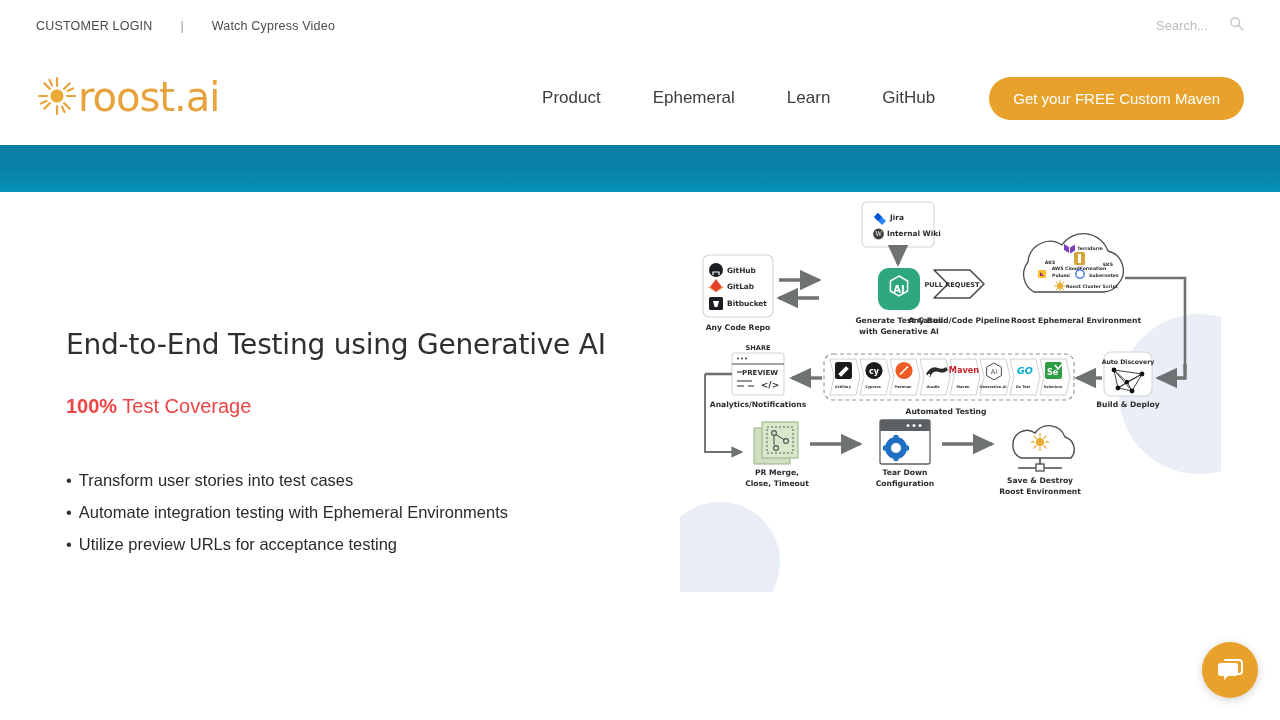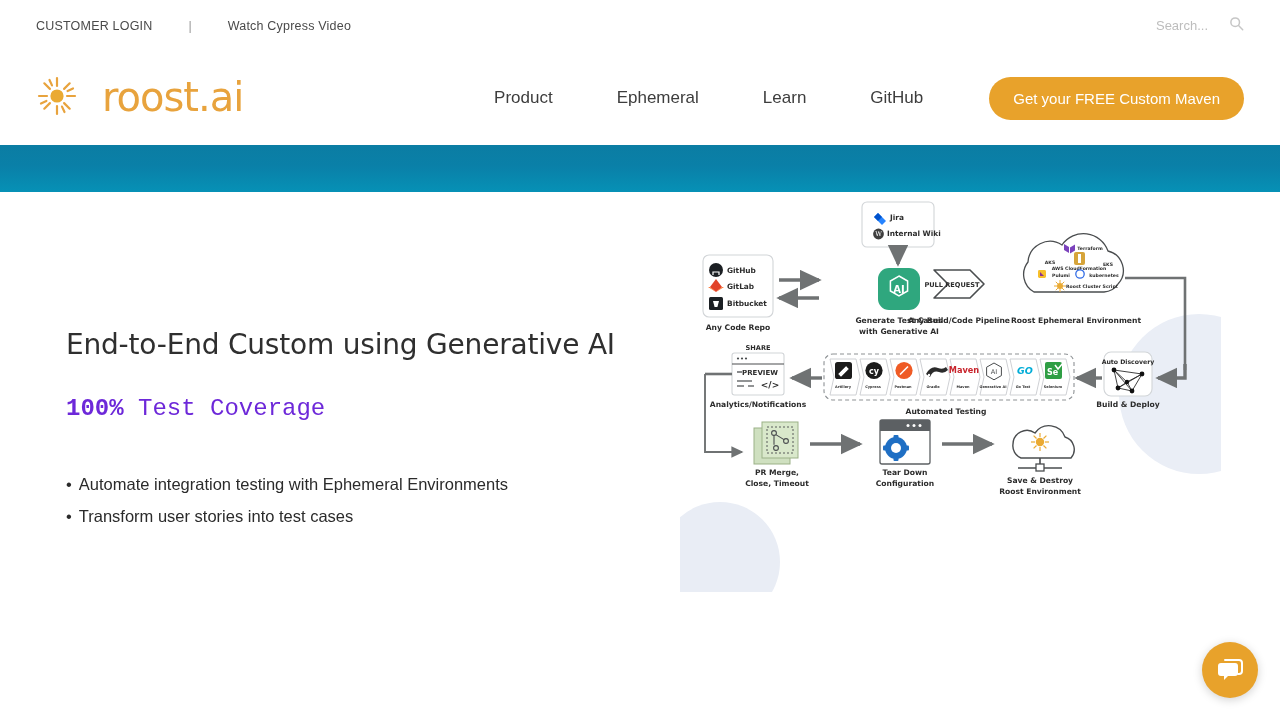--- a/index.html
+++ b/index.html
@@ -12,21 +12,21 @@
     position:relative;
   }
 
   
   .topbar {
     height:51px; width:100%;
     display:flex; align-items:center;
     padding:0 36px;
     background:#fff;
   }
-  .topbar-left { display:flex; align-items:center; gap:16px; }
+  .topbar-left { display:flex; align-items:center; gap:8px; }
   .util-link {
     font-size:12.5px; color:#4a4a4a; letter-spacing:.2px;
     text-decoration:none; white-space:nowrap;
   }
   .util-sep { color:#9a9a9a; font-size:12.5px; padding:0 20px; }
   .topbar-right { margin-left:auto; display:flex; align-items:center; gap:19px; }
   .search-input {
     border:none; outline:none; background:transparent;
     font-size:13px; color:#8b8b8b; text-align:right;
     font-family:"Liberation Sans", sans-serif;
@@ -35,27 +35,27 @@
   .search-input::placeholder { color:#bdbdbd; }
   .search-icon { display:block; }
 
   
   .navbar {
     height:94px; width:100%;
     display:flex; align-items:center;
     padding:0 36px;
     background:#fff;
   }
-  .logo { display:flex; align-items:center; gap:24px; text-decoration:none; }
+  .logo { display:flex; align-items:center; gap:0; text-decoration:none; }
   .logo-text {
     font-size:40px; color:#e8a33d; letter-spacing:-1px;
     font-family:"DejaVu Sans", sans-serif; font-weight:400;
     line-height:1; position:relative; top:-1px;
   }
-  .nav-links { margin-left:auto; display:flex; align-items:center; gap:12px; }
+  .nav-links { margin-left:auto; display:flex; align-items:center; gap:0; }
   .nav-link {
     font-size:17px; color:#3d3d3d; text-decoration:none;
     padding:0 26px; white-space:nowrap;
   }
   .cta-button {
     margin-left:28px;
     background:#e8a22b; color:#fff;
     font-size:15px; font-family:"Liberation Sans", sans-serif;
     border:none; border-radius:24px;
     height:43px; padding:0 24px;
@@ -74,22 +74,22 @@
     position:absolute; left:0; top:192px; width:1280px; height:430px;
     display:flex;
   }
   .hero-copy { width:660px; padding:136px 0 0 66px; }
   .hero-title {
     font-size:28px; font-weight:400; color:#2f2f2f;
     margin:0 0 34px 0; letter-spacing:-.2px;
     font-family:"DejaVu Sans", sans-serif;
   }
   .hero-sub {
-    font-size:24px; color:#6d28d9; margin:0 0 46px 0;
-    font-family:Liberation Mono, monospace;
+    font-size:20px; color:#ef4444; margin:0 0 46px 0;
+    font-family:Liberation Sans, sans-serif;
   }
   .hero-sub b { font-weight:700; }
   .bullets { list-style:none; margin:0; padding:0; }
   .bullets li {
     font-size:16.5px; color:#2b2b2b; line-height:1.95;
     white-space:nowrap;
   }
   .bullets li::before { content:"\2022"; margin-right:7px; }
 
   
@@ -168,27 +168,28 @@
     <a class="nav-link" href="#">GitHub</a>
     <button class="cta-button">Get your FREE Custom Maven</button>
   </nav>
 </div>
 
 <div class="teal-strip"></div>
 
 <section class="hero">
 
   <div class="hero-copy">
-    <h1 class="hero-title">End-to-End Custom using Generative AI</h1>
+    <h1 class="hero-title">End-to-End Testing using Generative AI</h1>
     <div class="hero-sub">
       <b>100%</b><span> Test Coverage</span>
     </div>
     <ul class="bullets">
+      <li>Transform user stories into test cases</li>
       <li>Automate integration testing with Ephemeral Environments</li>
-      <li>Transform user stories into test cases</li>
+      <li>Utilize preview URLs for acceptance testing</li>
     </ul>
   </div>
 
   <div class="hero-figure">
     <div class="blob-right"></div>
     <div class="blob-left"></div>
 
     <svg class="diagram" viewBox="0 0 541 400">
       <defs>
         <marker id="ah" markerWidth="7" markerHeight="7" refX="5.6" refY="3" orient="auto">

